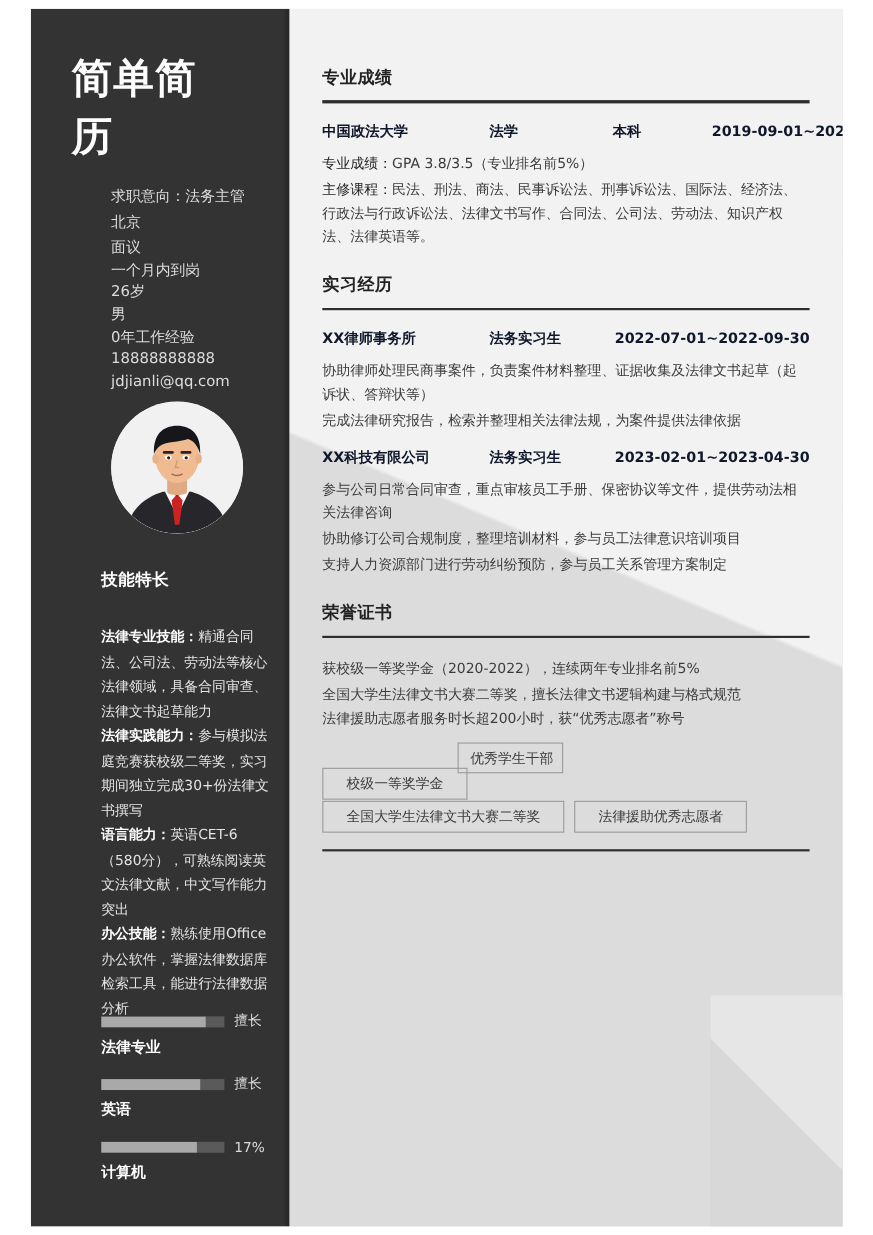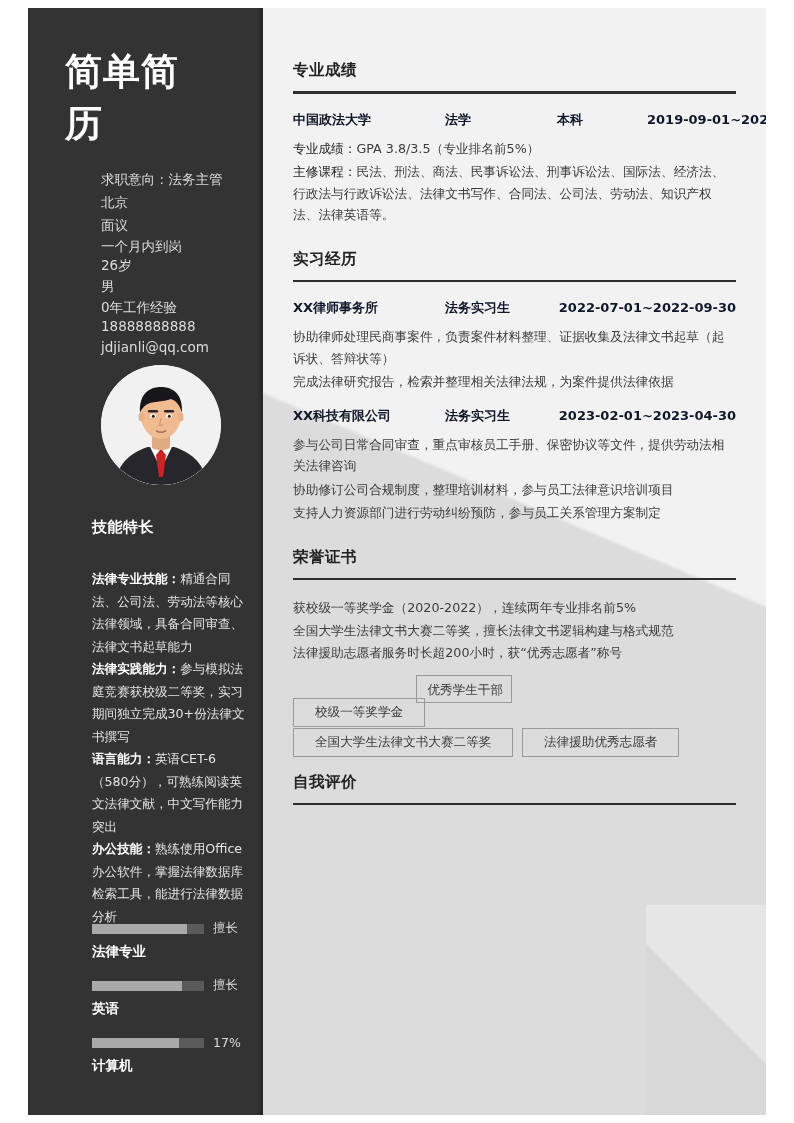--- a/index.html
+++ b/index.html
@@ -311,19 +311,18 @@
         </div>
         <div class="chips">
           <div class="chip" style="left:0px;top:23px;">校级一等奖学金</div>
           <div class="chip overflow" style="left:123px;top:0px;height:28px;padding:4px 8px;">优秀学生干部</div>
           <div class="chip" style="left:0px;top:53px;text-align:center;">全国大学生法律文书大赛二等奖</div>
           <div class="chip" style="left:229px;top:53px;">法律援助优秀志愿者</div>
         </div>
       </div>
 
       <div class="sec">
-        <div class="sec-title">自我评价</div>
         <div class="sec-rule"></div>
       </div>
 
     </div>
   </div>
 </div>
 
 </body></html>

